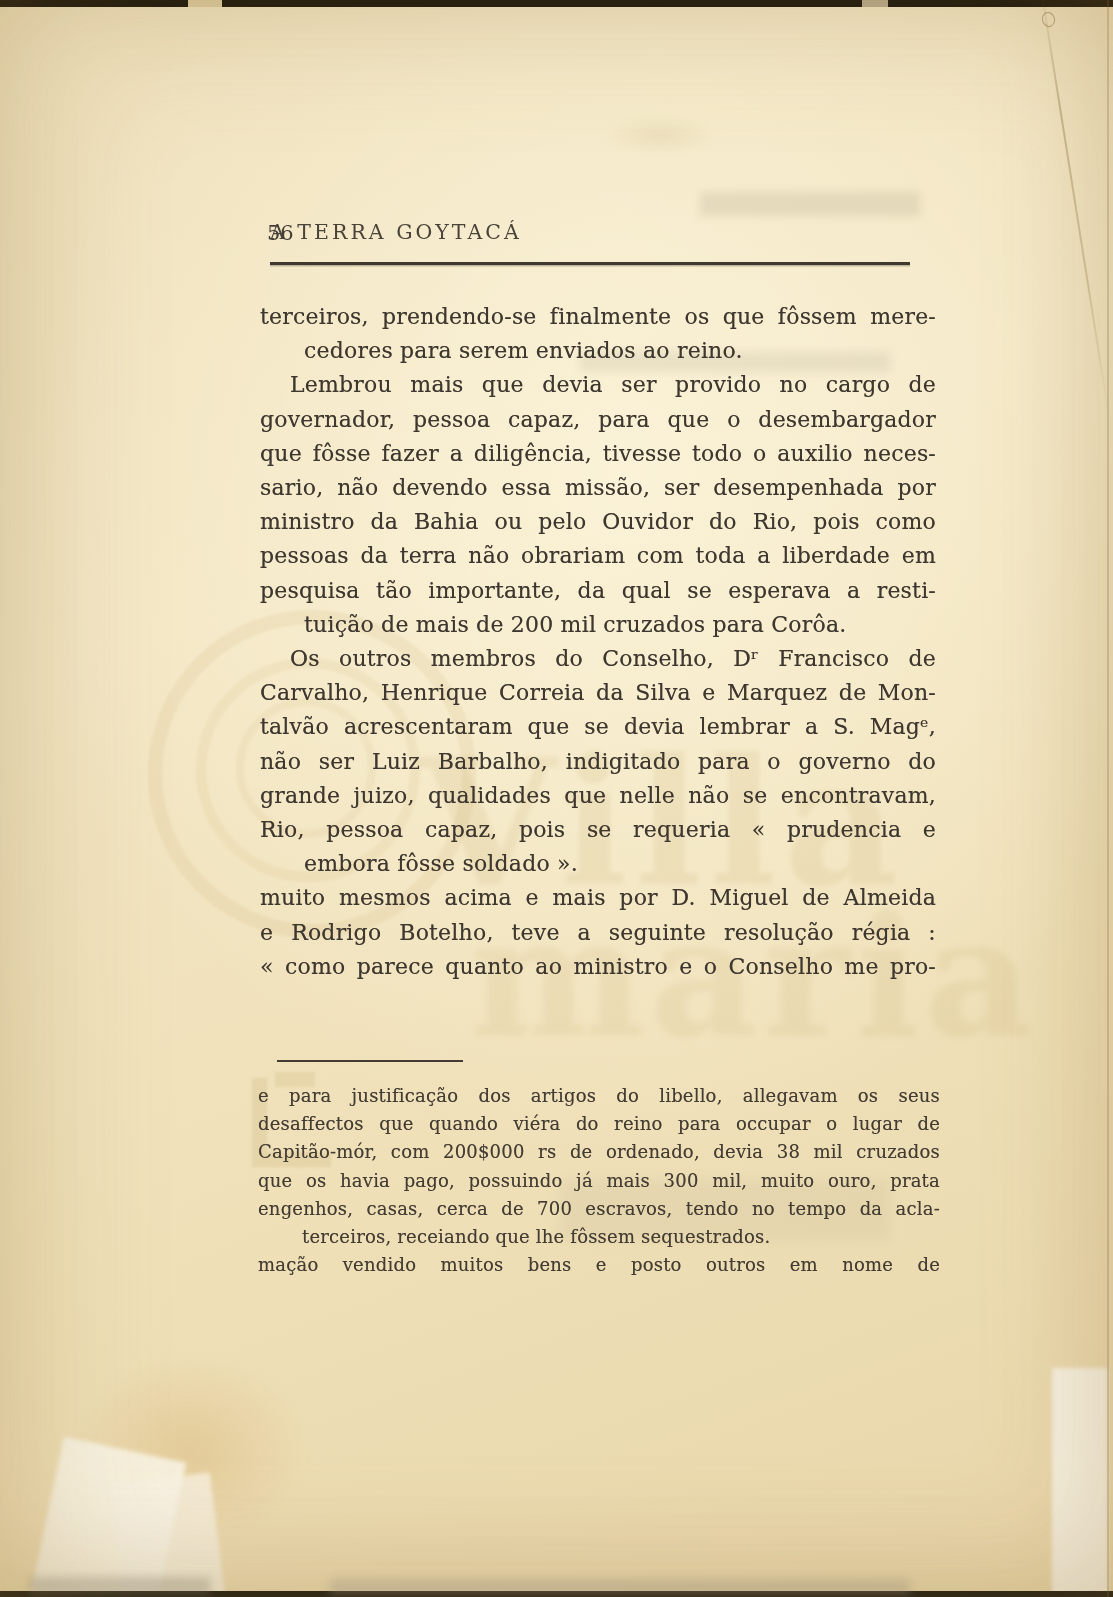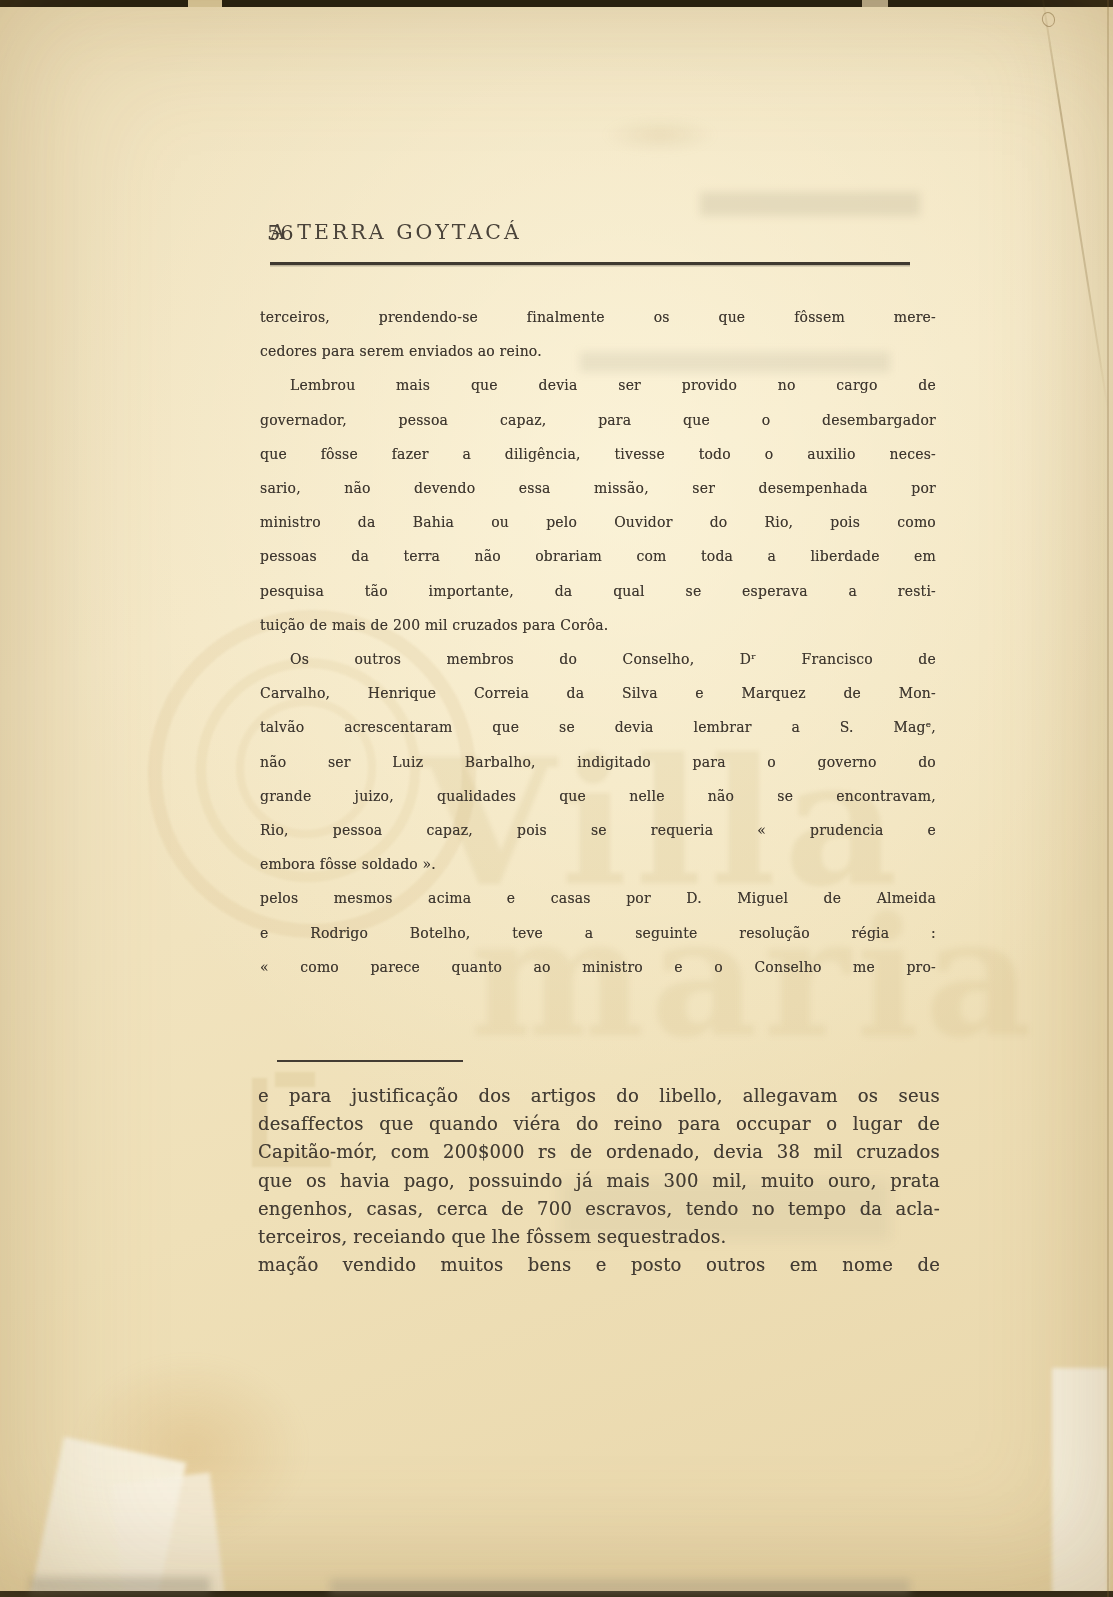--- a/index.html
+++ b/index.html
@@ -71,24 +71,24 @@
     background:rgba(170,138,58,0.12); }
 
   
   .pageno { position:absolute; left:267px; top:221px; font-size:21px; color:#453e35; }
   .rtitle { position:absolute; left:270px; top:220px; width:640px; text-align:left;
     font-size:20.5px; letter-spacing:3px; color:#4a433a; }
   .hrule { position:absolute; left:270px; top:262px; width:640px; height:2.5px;
     background:#3f3930; box-shadow:0 1.5px 0 rgba(63,57,48,0.30); }
 
   .bodytext { position:absolute; left:260px; top:300px; width:676px;
-    font-size:14px; line-height:34.2px; color:#3e372f; letter-spacing:0.2px;
+    font-size:22px; line-height:34.2px; color:#3e372f; letter-spacing:0.2px;
     text-shadow:0 0 0.5px rgba(62,55,47,0.55); }
   .bline { text-align:justify; text-align-last:justify; white-space:normal; }
-  .bline.short { text-align-last:left; }
+  .bline.short { text-align-last:left;margin-left:44px; }
   .bline.indent { text-indent:30px; }
 
   .fnrule { position:absolute; left:277px; top:1060px; width:186px; height:2px; background:#433c33; }
   .fnote { position:absolute; left:258px; top:1082px; width:682px;
     font-size:18px; line-height:28.2px; color:#433c33; letter-spacing:0.2px;
     text-shadow:0 0 0.4px rgba(67,60,51,0.5); }
 </style>
 </head>
 <body>
 
@@ -126,21 +126,21 @@
     <div class="bline">pessoas da terra não obrariam com toda a liberdade em</div>
     <div class="bline">pesquisa tão importante, da qual se esperava a resti-</div>
     <div class="bline short">tuição de mais de 200 mil cruzados para Corôa.</div>
     <div class="bline indent">Os outros membros do Conselho, Dʳ Francisco de</div>
     <div class="bline">Carvalho, Henrique Correia da Silva e Marquez de Mon-</div>
     <div class="bline">talvão acrescentaram que se devia lembrar a S. Magᵉ,</div>
     <div class="bline">não ser Luiz Barbalho, indigitado para o governo do</div>
     <div class="bline">grande juizo, qualidades que nelle não se  encontravam,</div>
     <div class="bline">Rio, pessoa capaz, pois se requeria « prudencia e</div>
     <div class="bline short">embora fôsse soldado ».</div>
-    <div class="bline">pelos mesmos acima e casas por D. Miguel de Almeida</div>
+    <div class="bline">muito mesmos acima e mais por D. Miguel de Almeida</div>
     <div class="bline">e Rodrigo Botelho, teve a seguinte resolução régia :</div>
     <div class="bline">« como parece quanto ao ministro e o Conselho me pro-</div>
   </div>
 
   <div class="fnrule"></div>
   <div class="fnote">
     <div class="bline">e para justificação dos artigos do libello, allegavam os seus</div>
     <div class="bline">desaffectos que quando viéra do reino para occupar o lugar de</div>
     <div class="bline">Capitão-mór, com 200$000 rs de ordenado, devia 38 mil cruzados</div>
     <div class="bline">que os havia pago, possuindo já mais 300 mil, muito ouro, prata</div>

